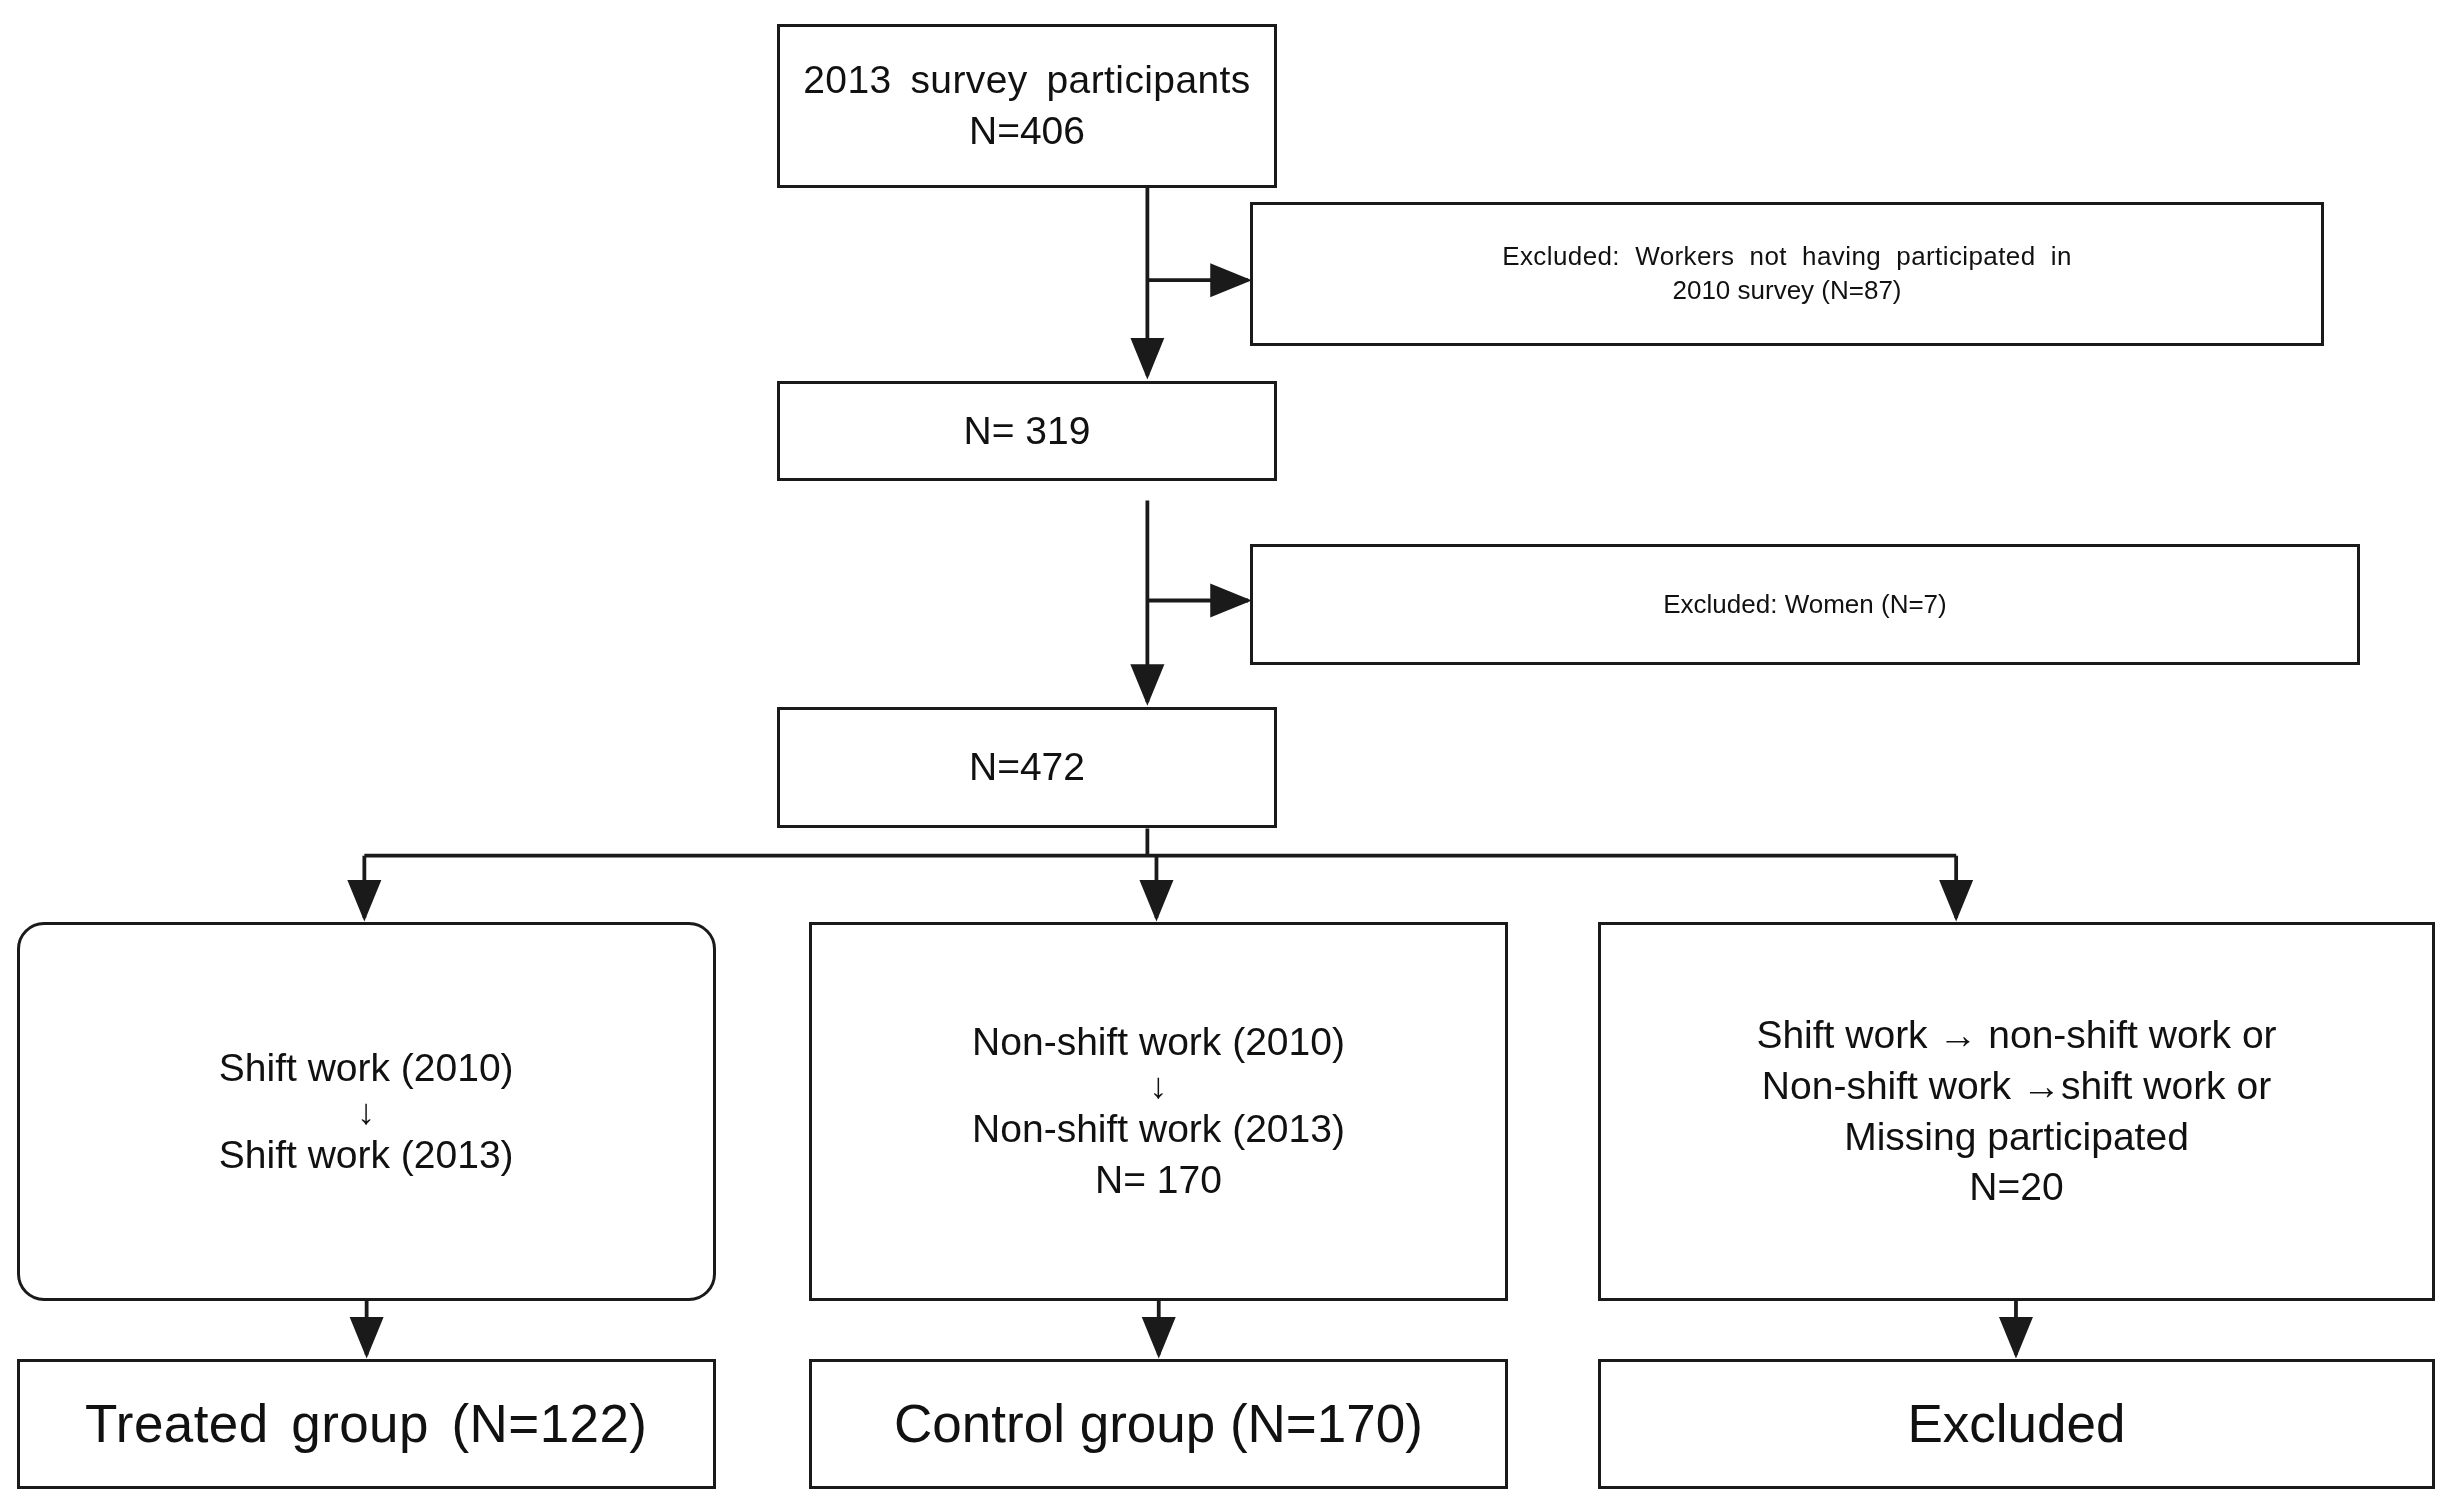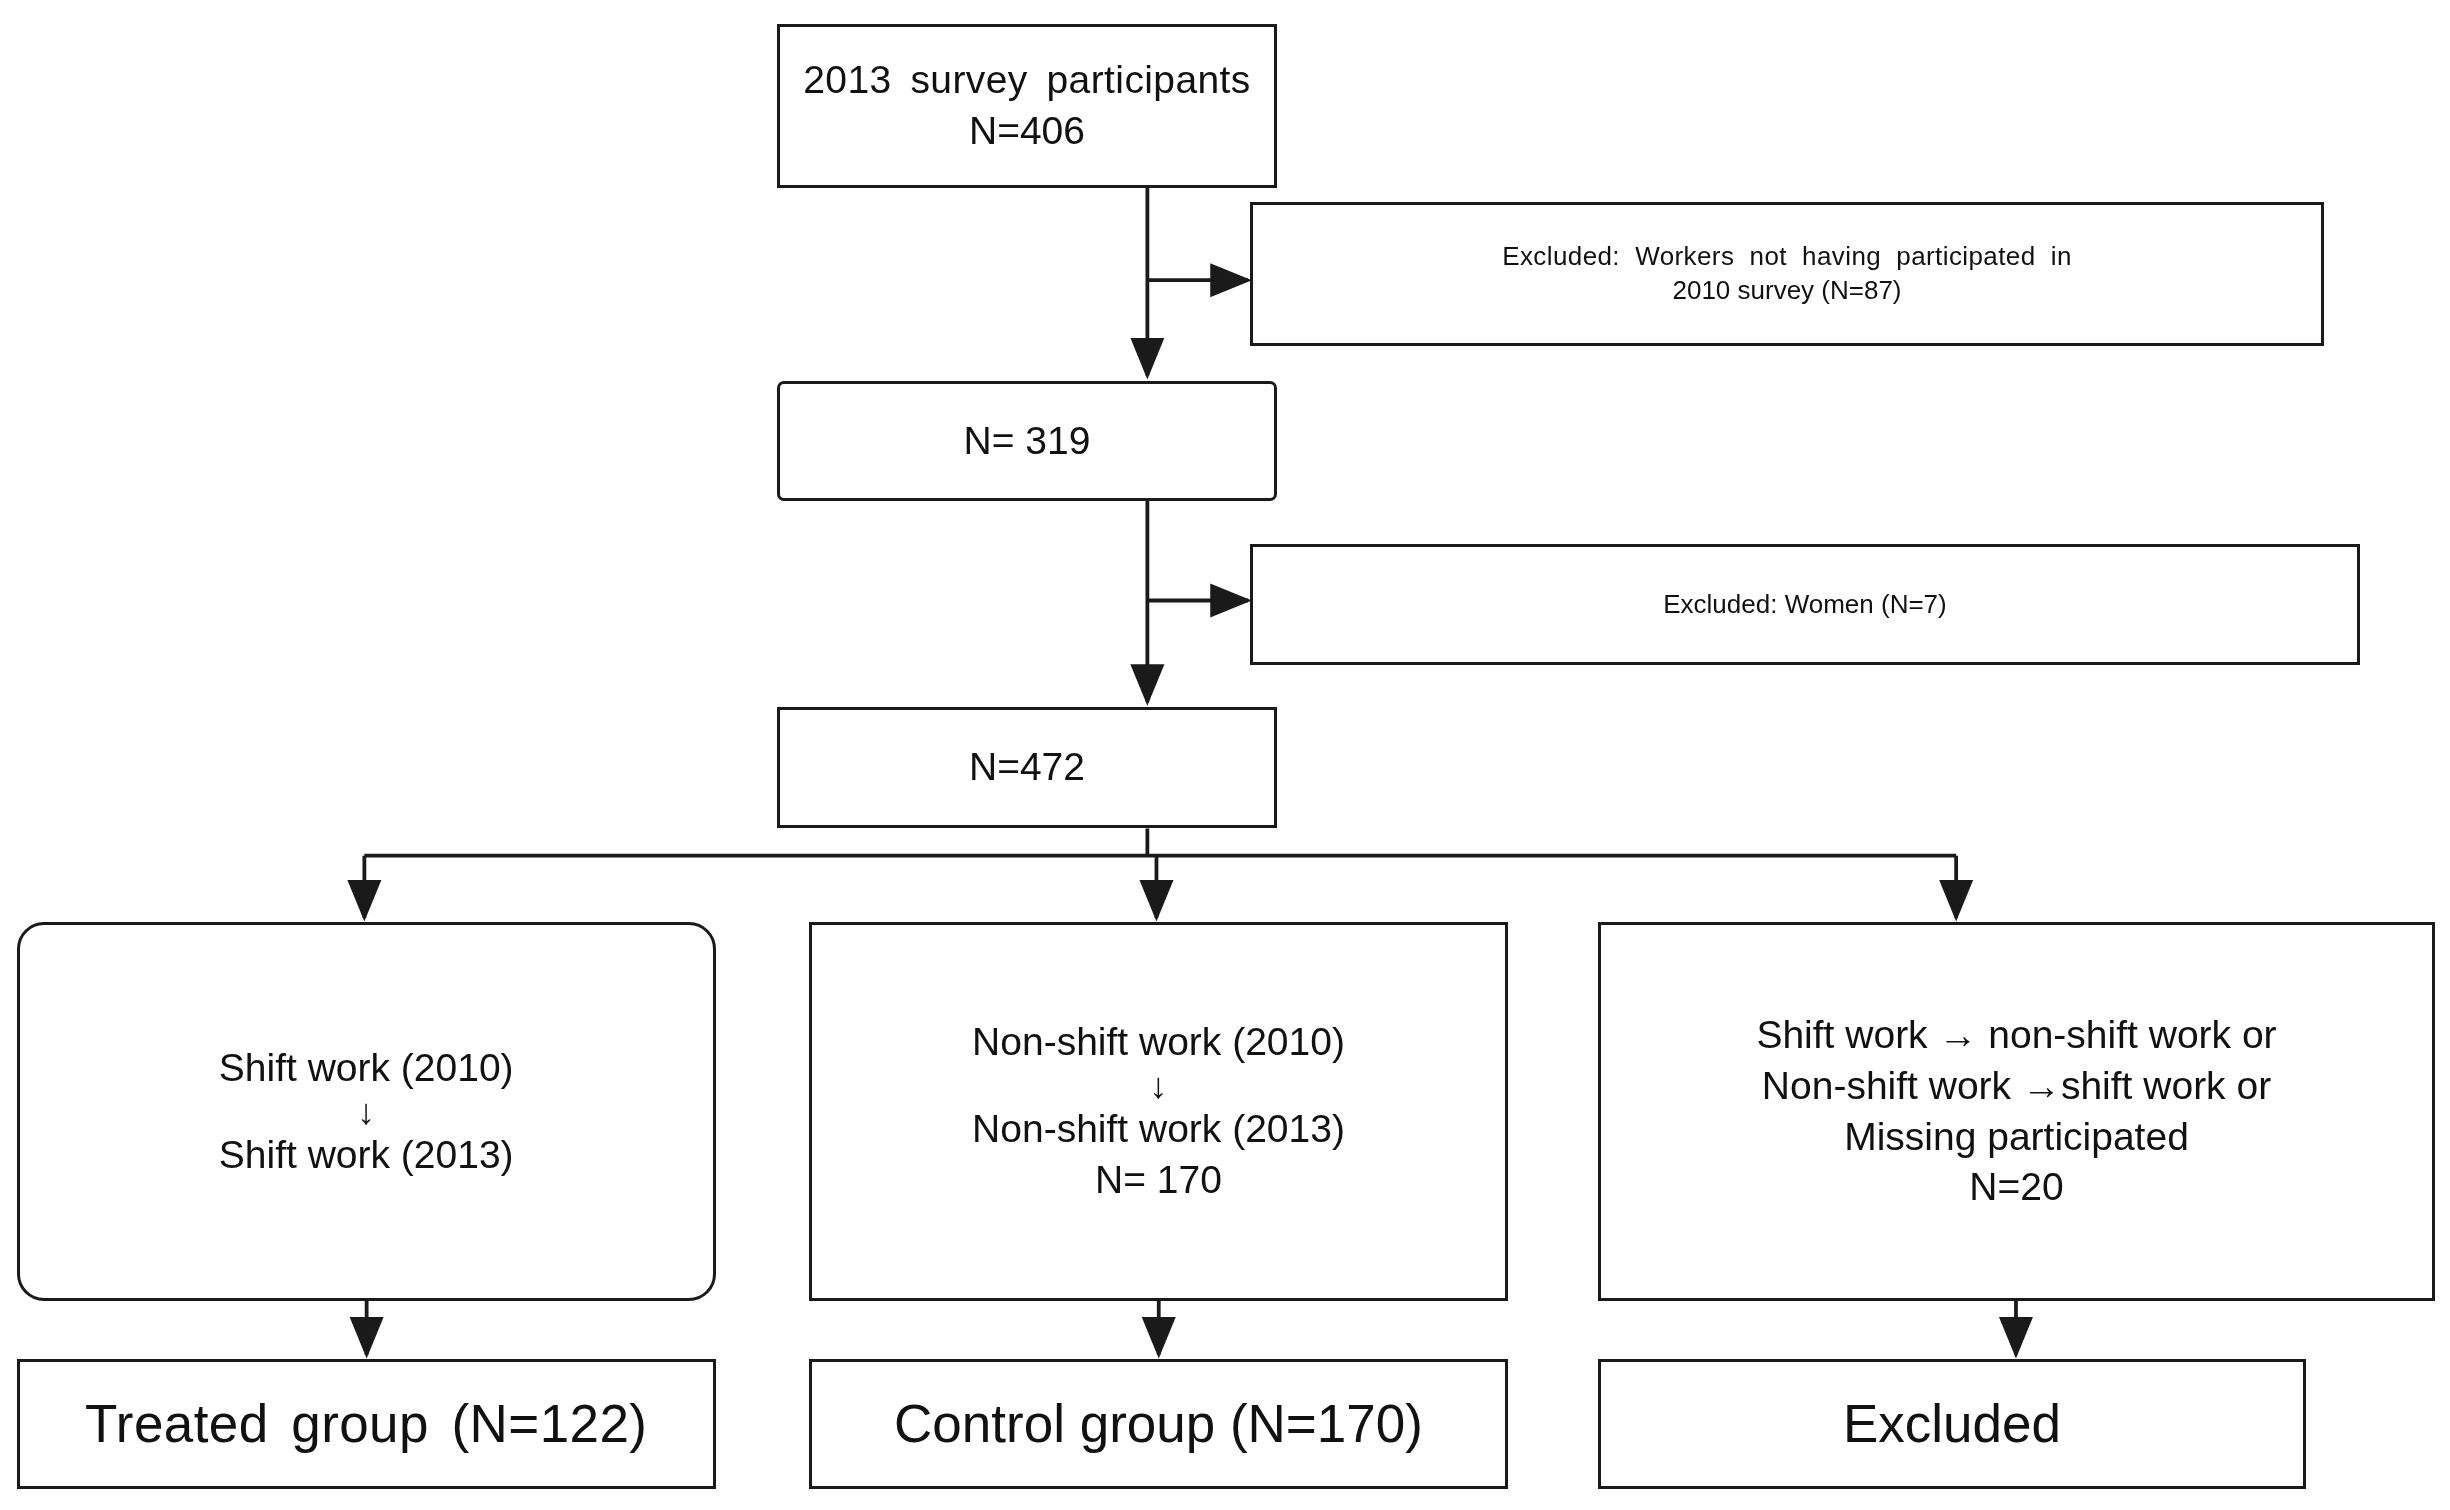--- a/index.html
+++ b/index.html
@@ -52,29 +52,29 @@
   .fs-excl   { font-size: 26px; }
   .fs-group  { font-size: 39px; }
   .fs-final  { font-size: 53px; }
 
   .spaced { letter-spacing: 0.4px; word-spacing: 7.6px; }
   .arrowglyph { font-size: 36px; line-height: 1.0; display:block; }
 
   
   #node-top        { left: 777px; top: 23.5px;   width: 500px;  height: 164px; }
   #node-excl-2010  { left: 1250px; top: 202px;  width: 1074px; height: 144px; }
-  #node-n319       { left: 777px; top: 381px;  width: 500px;  height: 120px; border-radius: 7px; }
+  #node-n319       { left: 777px; top: 381px;  width: 500px;  height: 100px; }
   #node-excl-women { left: 1250px; top: 544px;  width: 1110px; height: 121px; }
   #node-n312       { left: 777px; top: 707px;  width: 500px;  height: 121px; }
   #node-shift      { left: 16.7px;   top: 922px; width: 699px;  height: 379px; border-radius: 27px; }
   #node-nonshift   { left: 809px; top: 922px; width: 699px;  height: 379px; }
   #node-changed    { left: 1598px; top: 922px; width: 837px; height: 379px; }
   #node-treated    { left: 16.7px;   top: 1359px; width: 699px;  height: 130px; }
   #node-control    { left: 809px; top: 1359px; width: 699px;  height: 130px; }
-  #node-excluded   { left: 1598px; top: 1359px; width: 708px; height: 130px; }
+  #node-excluded   { left: 1598px; top: 1359px; width: 837px; height: 130px; }
 </style>
 </head>
 <body>
 
 <div id="canvas">
 
   <svg id="connectors" viewBox="0 0 3235 1994" xmlns="http://www.w3.org/2000/svg">
     <defs>
       <marker id="ah" markerWidth="14" markerHeight="14" refX="10" refY="5" orient="auto" markerUnits="strokeWidth">
         <path d="M0,0.5 L11,5 L0,9.5 z" fill="#1a1a1a"></path>

